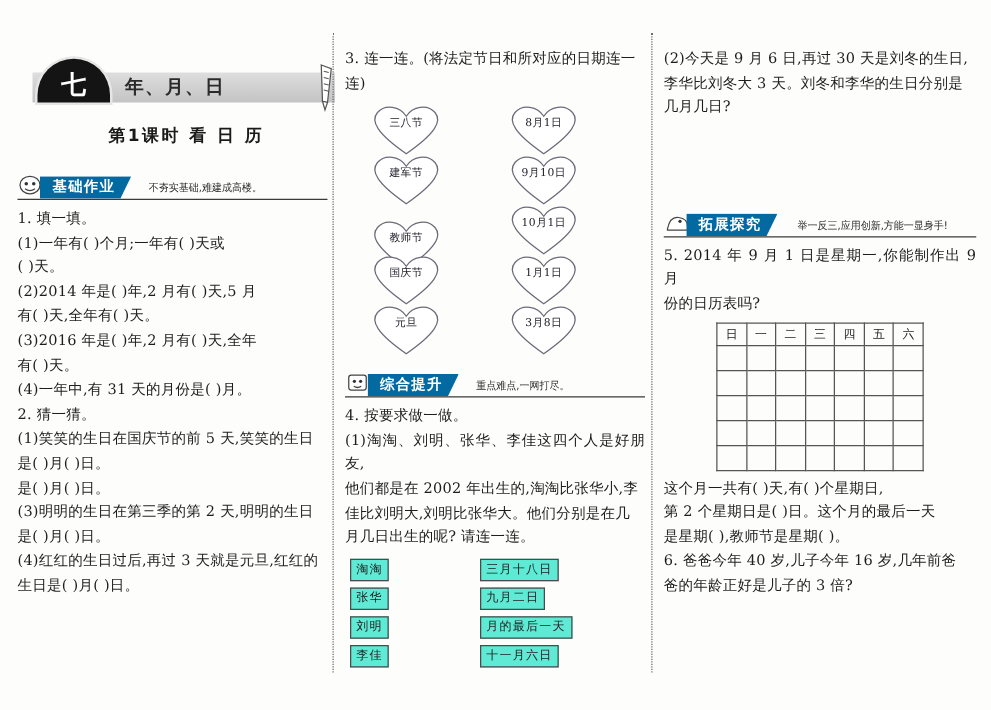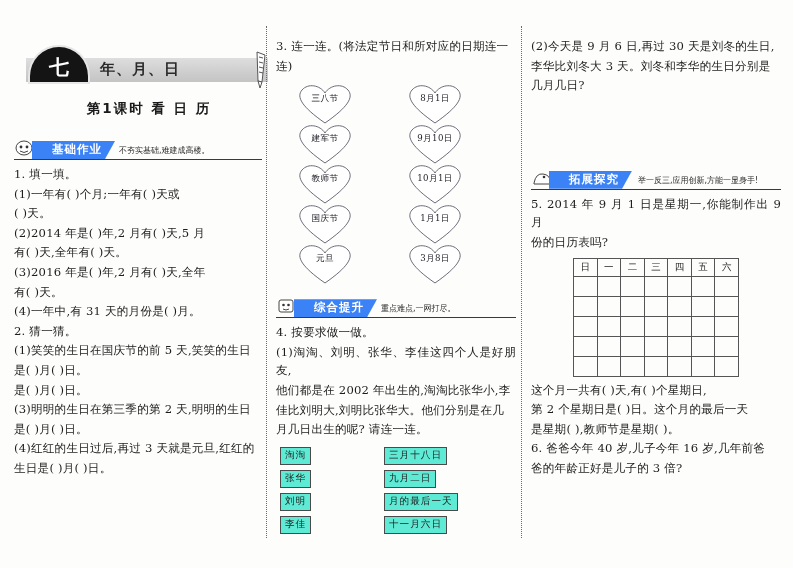--- a/index.html
+++ b/index.html
@@ -37,23 +37,23 @@
   .divider.d2{left:521px;}
 
   
   .col{position:absolute;top:28px;box-sizing:border-box;}
   .col1{left:14px;width:248px;}
   .col2{left:276px;width:240px;}
   .col3{left:531px;width:250px;}
 
   
   .sec{position:relative;height:20px;margin:6px 0 4px 0;}
-  .sec-tag{position:absolute;left:18px;top:0;height:17px;background:#3b82f6;
+  .sec-tag{position:absolute;left:18px;top:0;height:17px;background:#0369a1;
           color:#fff;font-size:11.5px;font-weight:bold;letter-spacing:1px;
-          padding:1px 13px 0 20px;
+          padding:1px 13px 0 10px;
           font-family:"DejaVu Sans","Liberation Sans",sans-serif;
           clip-path:polygon(0 0,100% 0,88% 100%,0 100%);}
   .sec-sub{position:absolute;top:4px;font-size:8px;color:#2b2b2b;
           font-family:"DejaVu Sans","Liberation Sans",sans-serif;
           transform:scaleY(1.05);}
   .sec-rule{position:absolute;left:0;top:18px;width:100%;border-top:1px solid #3a3a3a;}
   .sec-mascot{position:absolute;left:0;top:-2px;width:20px;height:18px;}
 
   
   .q{font-size:11.6px;line-height:18.6px;margin:1px 0 1px 0;
@@ -155,21 +155,21 @@
             <path d="M33 42 C10 26 4 16 10 9 C16 2 28 4 33 12 C38 4 50 2 56 9 C62 16 56 26 33 42 Z" fill="#fff" stroke="#6b6b7a" stroke-width="1"></path>
           </svg>
         <span>三八节</span>
       </div>
       <div class="heart hl" style="top:40px;">
         <svg width="66" height="44" viewBox="0 0 66 44">
             <path d="M33 42 C10 26 4 16 10 9 C16 2 28 4 33 12 C38 4 50 2 56 9 C62 16 56 26 33 42 Z" fill="#fff" stroke="#6b6b7a" stroke-width="1"></path>
           </svg>
         <span>建军节</span>
       </div>
-      <div class="heart hl" style="top:80px;">
+      <div class="heart hl" style="top:92px;">
         <svg width="66" height="44" viewBox="0 0 66 44">
             <path d="M33 42 C10 26 4 16 10 9 C16 2 28 4 33 12 C38 4 50 2 56 9 C62 16 56 26 33 42 Z" fill="#fff" stroke="#6b6b7a" stroke-width="1"></path>
           </svg>
         <span>教师节</span>
       </div>
       <div class="heart hl" style="top:120px;">
         <svg width="66" height="44" viewBox="0 0 66 44">
             <path d="M33 42 C10 26 4 16 10 9 C16 2 28 4 33 12 C38 4 50 2 56 9 C62 16 56 26 33 42 Z" fill="#fff" stroke="#6b6b7a" stroke-width="1"></path>
           </svg>
         <span>国庆节</span>

